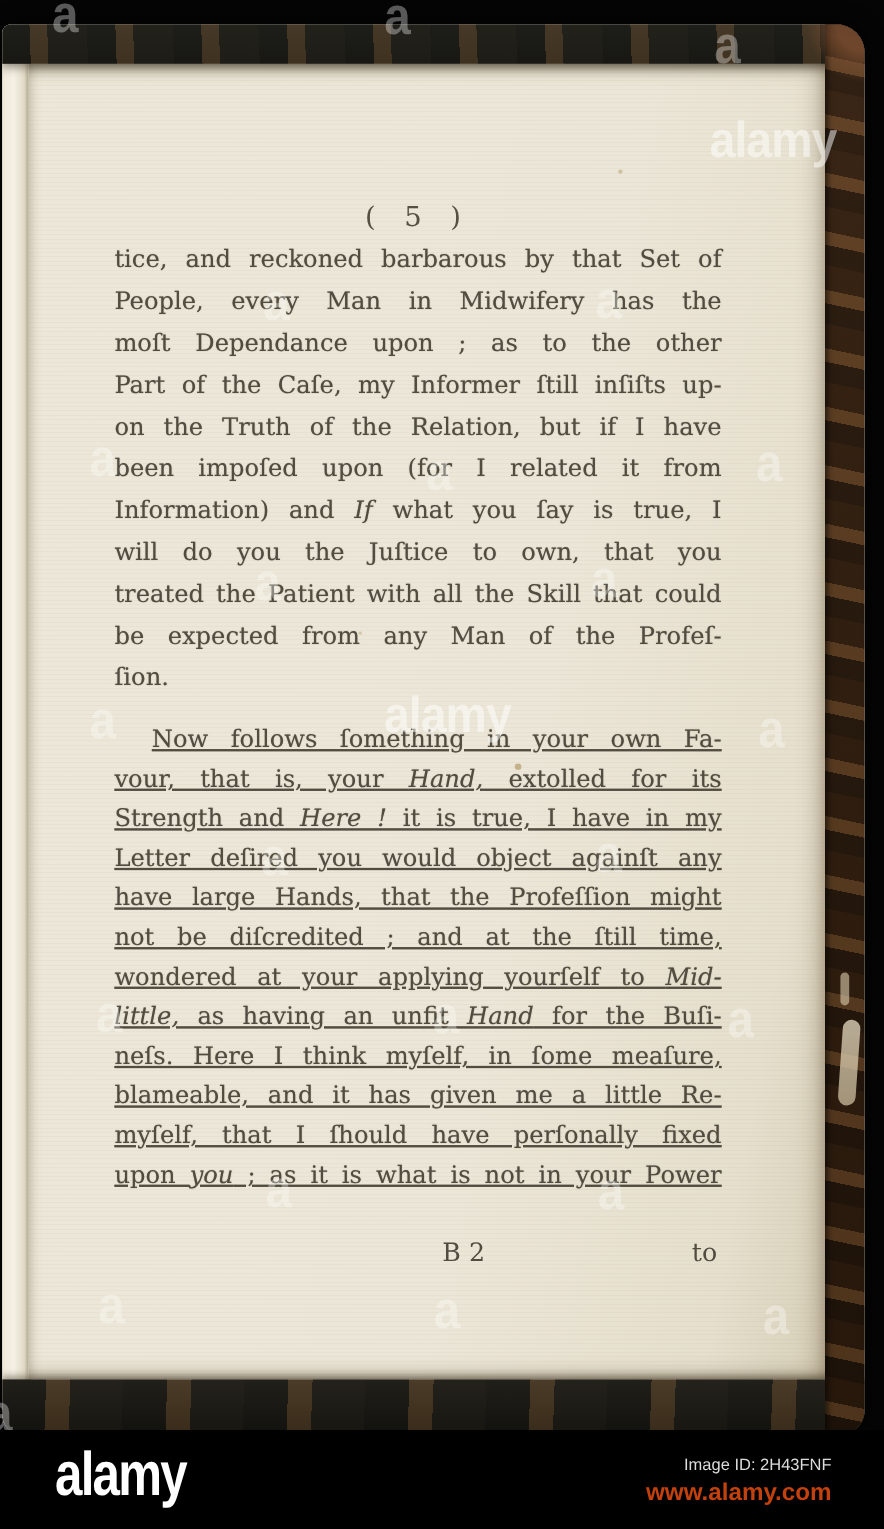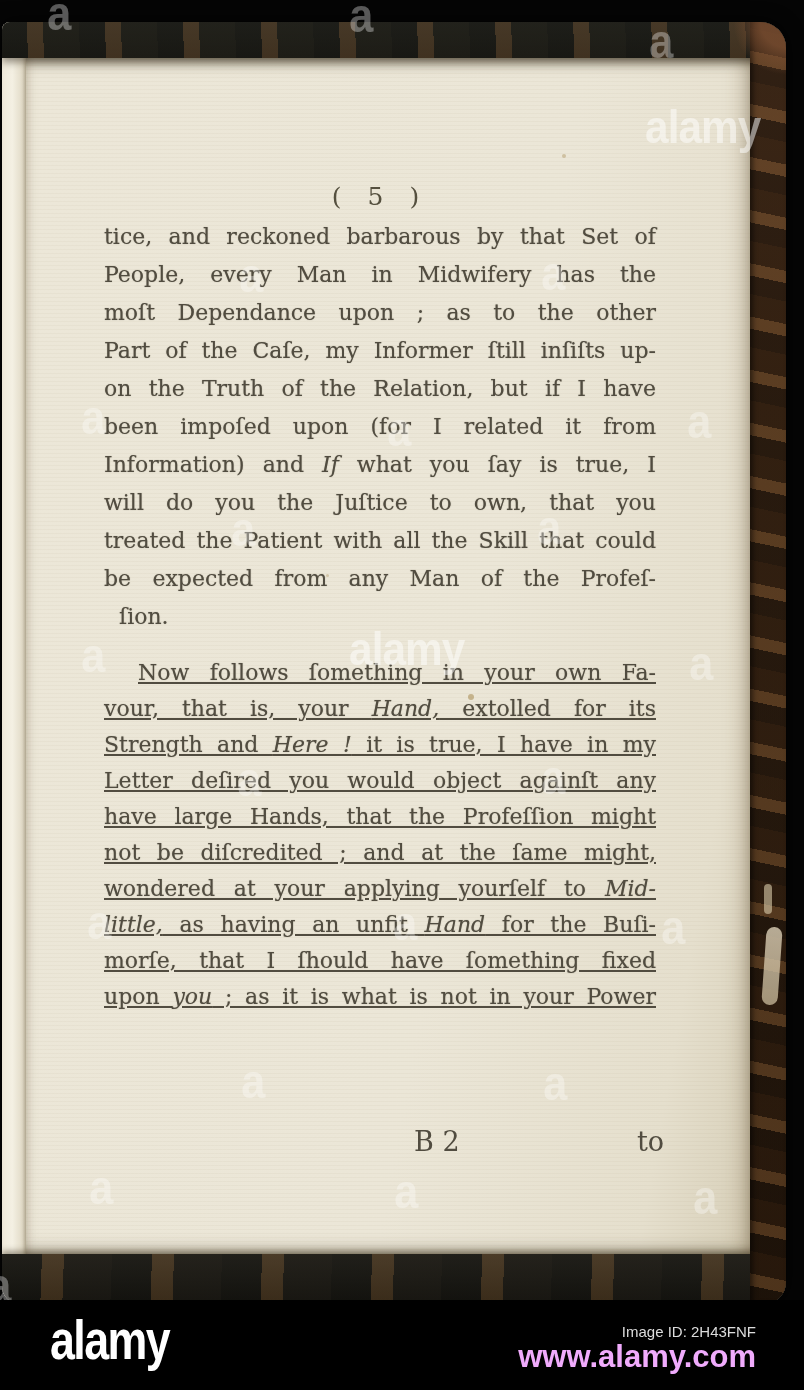--- a/index.html
+++ b/index.html
@@ -51,43 +51,43 @@
 
   
   .content{position:absolute;inset:0;z-index:3;color:#514c40;}
   .pagenum{position:absolute;left:102px;top:160px;width:552px;text-align:center;
         font-size:25px;letter-spacing:9px;color:#55503f;}
   .textblock{position:absolute;left:102px;width:552px;font-size:22px;color:#514c40;
         text-shadow:0 0 1px rgba(86,80,62,.55);}
   #para1{top:196px;line-height:38px;}
   #para2{top:633px;line-height:36px;text-decoration:underline;}
   .line{text-align:justify;text-align-last:justify;white-space:normal;}
-  .line.endline{text-align-last:left;margin-left:15px;}
+  .line.endline{text-align-last:left;}
   .line i{font-style:italic;}
   #para2 .line:first-child{text-indent:34px;}
-  .sigrow{position:absolute;left:114px;top:1104px;width:552px;height:34px;font-size:27px;}
+  .sigrow{position:absolute;left:102px;top:1104px;width:552px;height:34px;font-size:23px;}
   .sig{position:absolute;left:54%;}
   .catch{position:absolute;right:4px;text-align:center;}
 
   
   .wm-layer{position:absolute;inset:0 0 90px 0;z-index:5;pointer-events:none;
         font-family:"Liberation Sans", sans-serif;overflow:hidden;}
   .wm-a{position:absolute;font-size:48px;font-weight:bold;color:rgba(255,255,255,.34);
         transform:scaleX(.9);}
   .wm-word{position:absolute;font-size:46px;font-weight:bold;color:rgba(255,255,255,.5);
         letter-spacing:-1px;transform:scaleX(.92);}
 
   
   .footer{position:absolute;left:0;right:0;bottom:0;height:90px;background:#000;z-index:7;
         font-family:"Liberation Sans", sans-serif;}
   .footer-logo{position:absolute;left:50px;top:12px;font-size:56px;font-weight:bold;color:#fff;
         letter-spacing:-2px;transform:scaleX(.8);transform-origin:left top;line-height:1;}
   .footer-right{position:absolute;right:48px;top:20px;text-align:right;color:#e6e6e6;}
   .footer-id{font-size:15px;line-height:24px;color:#dcdcdc;}
-  .footer-url{font-size:31px;line-height:26px;font-weight:bold;color:#f0abfc;}
+  .footer-url{font-size:22px;line-height:26px;font-weight:bold;color:#c2410c;}
 </style>
 </head>
 <body>
 
 <div class="stage">
 
   <div class="book">
     <div class="page-stack"></div>
     <div class="page-face">
       <span class="speck s1"></span>
@@ -116,24 +116,26 @@
           <div class="line">treated the Patient with all the Skill that could</div>
           <div class="line">be expected from any Man of the Profeſ-</div>
           <div class="line endline">ſion.</div>
         </div>
       <div class="textblock" id="para2">
           <div class="line">Now follows ſomething in your own Fa-</div>
           <div class="line">vour, that is, your <i>Hand,</i> extolled for its</div>
           <div class="line">Strength and <i>Here !</i> it is true, I have in my</div>
           <div class="line">Letter deſired you would object againſt any</div>
           <div class="line">have large Hands, that the Profeſſion might</div>
-          <div class="line">not be diſcredited ; and at the ſame might,</div>
+          <div class="line">not be diſcredited ; and at the ſtill time,</div>
           <div class="line">wondered at your applying yourſelf to <i>Mid-</i></div>
           <div class="line"><i>little,</i> as having an unfit <i>Hand</i> for the Buſi-</div>
-          <div class="line">morſe, that I ſhould have ſomething fixed</div>
+          <div class="line">neſs.  Here I think myſelf, in ſome meaſure,</div>
+          <div class="line">blameable, and it has given me a little Re-</div>
+          <div class="line">myſelf, that I ſhould have perſonally fixed</div>
           <div class="line">upon <i>you</i> ; as it is what is not in your Power</div>
         </div>
       <div class="sigrow">
         <span class="sig">B 2</span>
         <span class="catch">to</span>
       </div>
     </div>
   </div>
 
   <div class="wm-layer" id="watermarks">

